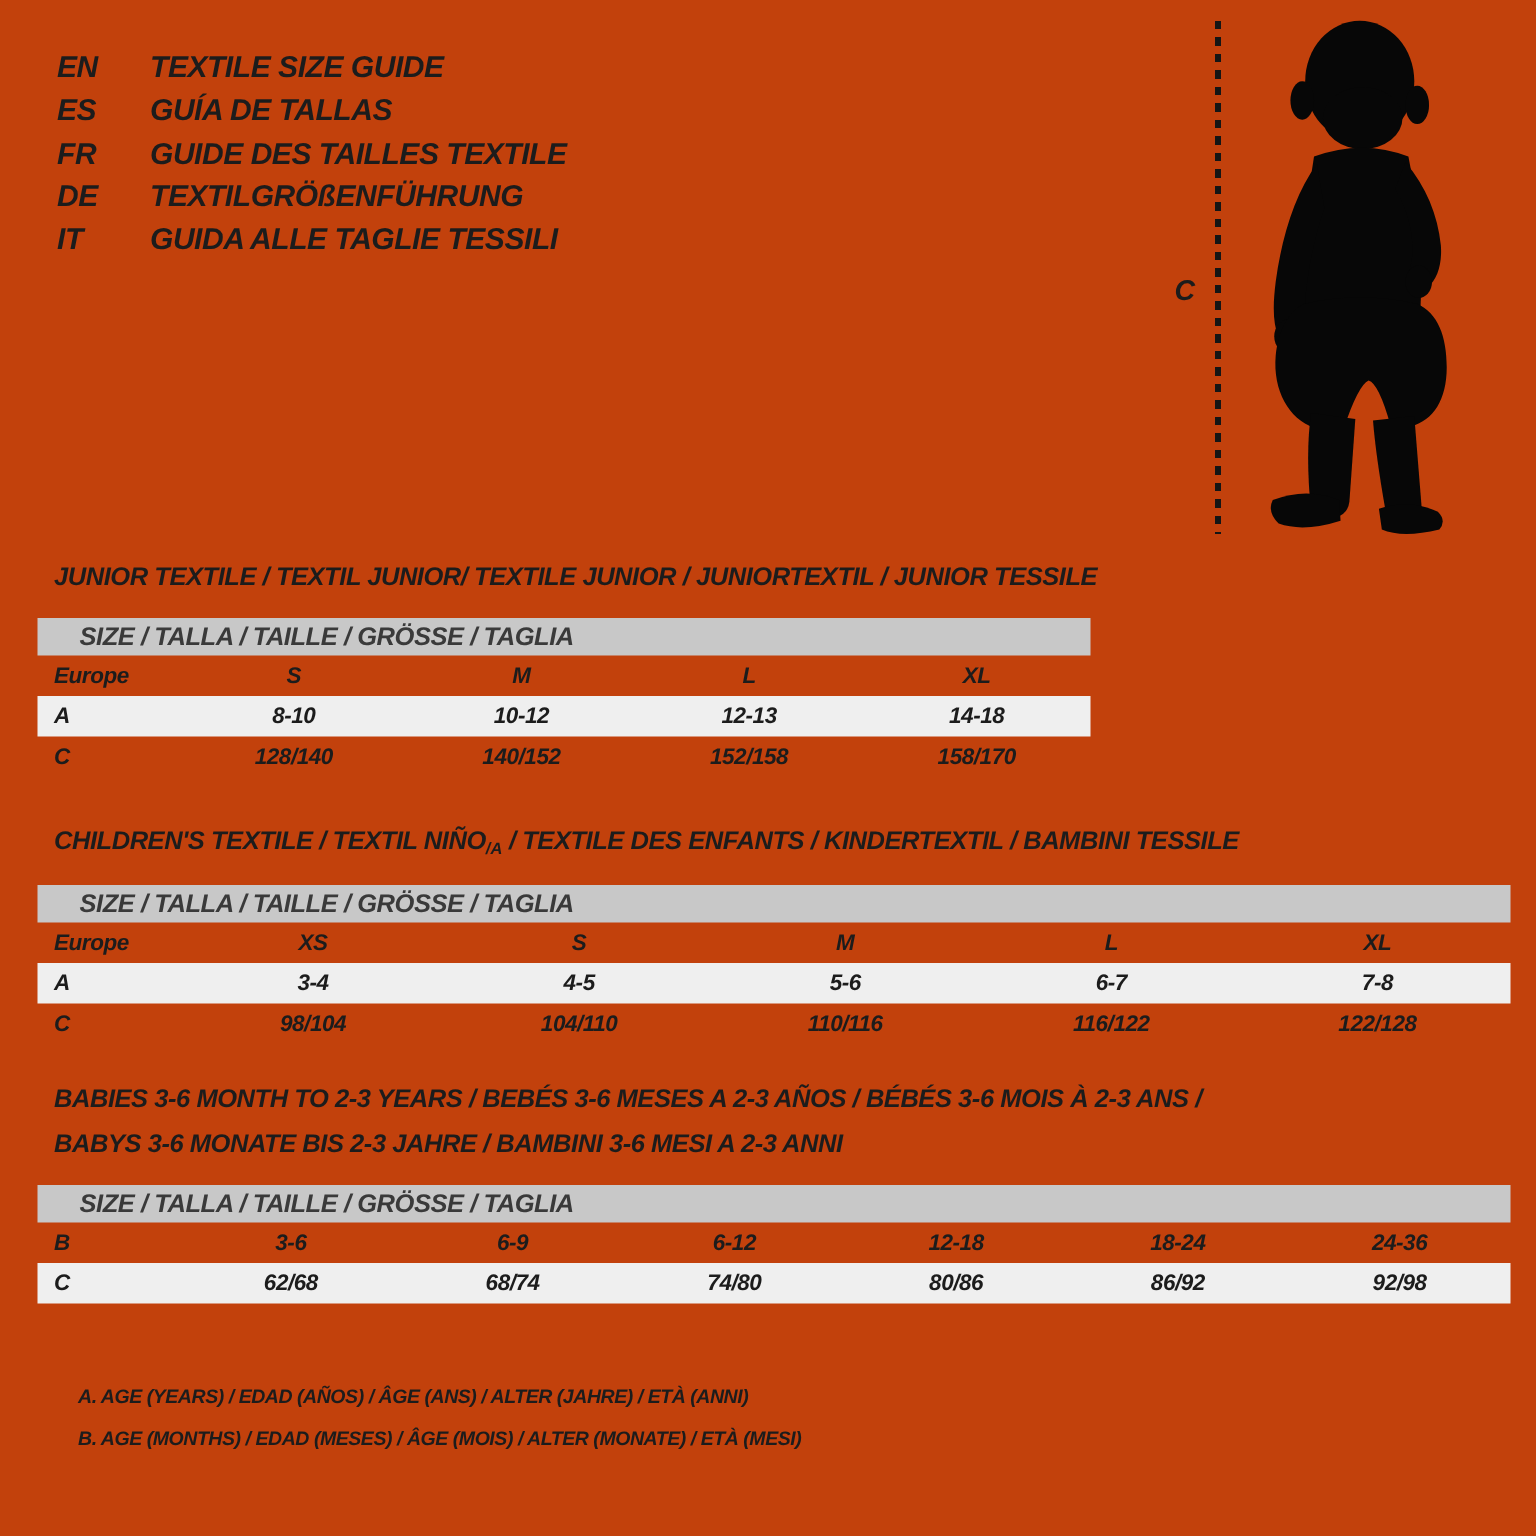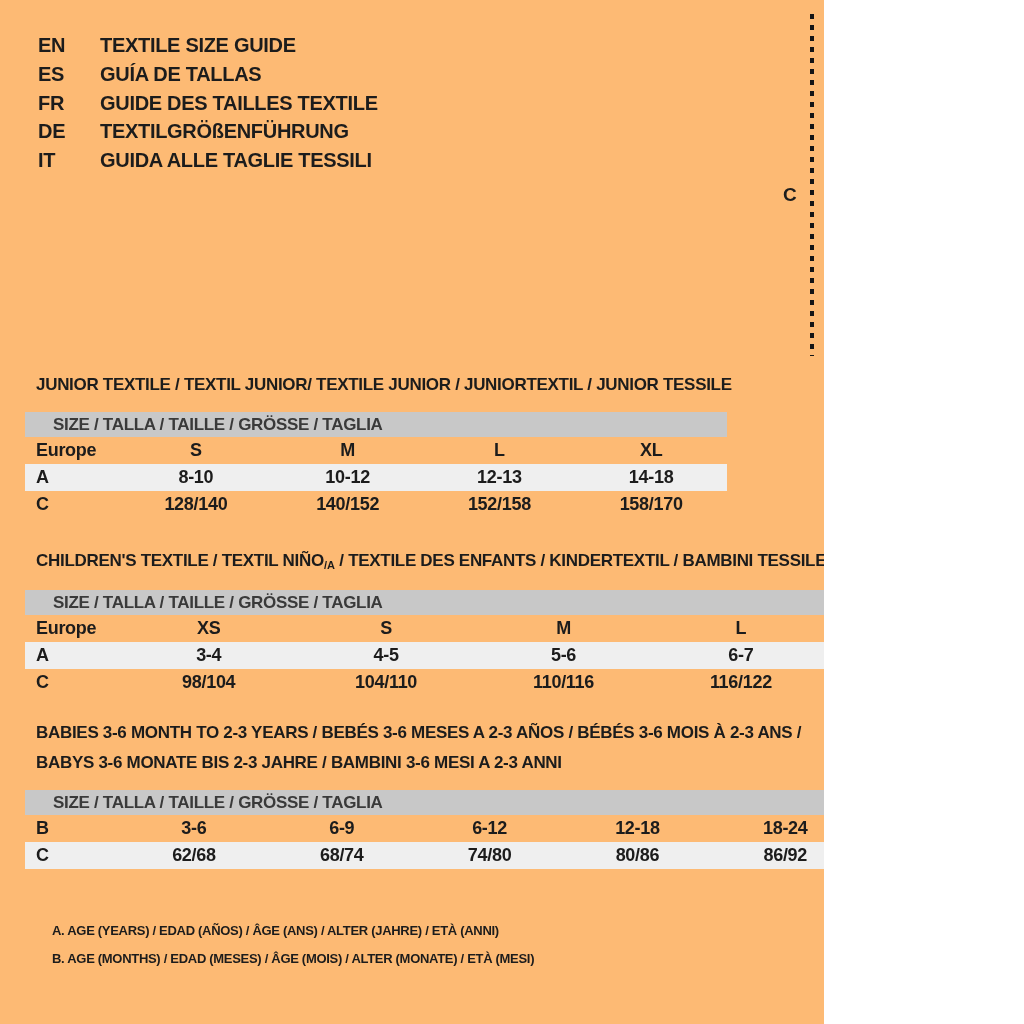--- a/index.html
+++ b/index.html
@@ -1,36 +1,36 @@
 <!DOCTYPE html>
 <html><head>
 <meta charset="utf-8">
 <style>
   html,body{margin:0;padding:0;background:#fff;}
-  #page{position:relative;width:824px;height:1024px;background:#fdba74;overflow:hidden;
+  #page{position:relative;width:1024px;height:1024px;background:#c2410c;overflow:hidden;
         font-family:"Liberation Sans",sans-serif;font-weight:700;color:#1c1c1c;
-        letter-spacing:-0.3px;}
+        letter-spacing:-0.3px;font-style:italic;}
   
   .langs{position:absolute;left:38px;top:31px;font-size:20px;line-height:28.8px;}
   .lang-row{display:grid;grid-template-columns:62px auto;}
   
   .dotted{position:absolute;left:810px;top:14px;width:4px;height:342px;
           background:repeating-linear-gradient(180deg,#151515 0 5.5px,transparent 5.5px 11px);}
   .cmark{position:absolute;left:783px;top:184px;font-size:19px;}
   .baby{position:absolute;left:820px;top:6px;}
   
   .sect{position:absolute;left:36px;font-size:17px;line-height:30px;white-space:nowrap;}
   .sub{font-size:11px;vertical-align:-3px;letter-spacing:0;}
   
   .table{position:absolute;left:25px;}
   .t1{width:702px;}
   .t2,.t3{width:982px;}
   .thead{height:25px;line-height:25px;background:#c8c8c8;color:#3a3a3a;
          padding-left:28px;font-size:17px;box-sizing:border-box;}
-  .row{display:grid;height:27px;line-height:27px;font-size:18px;}
+  .row{display:grid;height:27px;line-height:27px;font-size:15px;}
   .t1 .row{grid-template-columns:95px repeat(4,1fr);}
   .t2 .row{grid-template-columns:95px repeat(5,1fr);}
   .t3 .row{grid-template-columns:95px repeat(6,1fr);}
   .row > div{text-align:center;}
   .row > .lbl{text-align:left;padding-left:11px;}
   .band{background:#efefef;}
   
   .legend{position:absolute;left:52px;top:917px;font-size:13px;line-height:28px;white-space:nowrap;}
 </style>
 </head>

